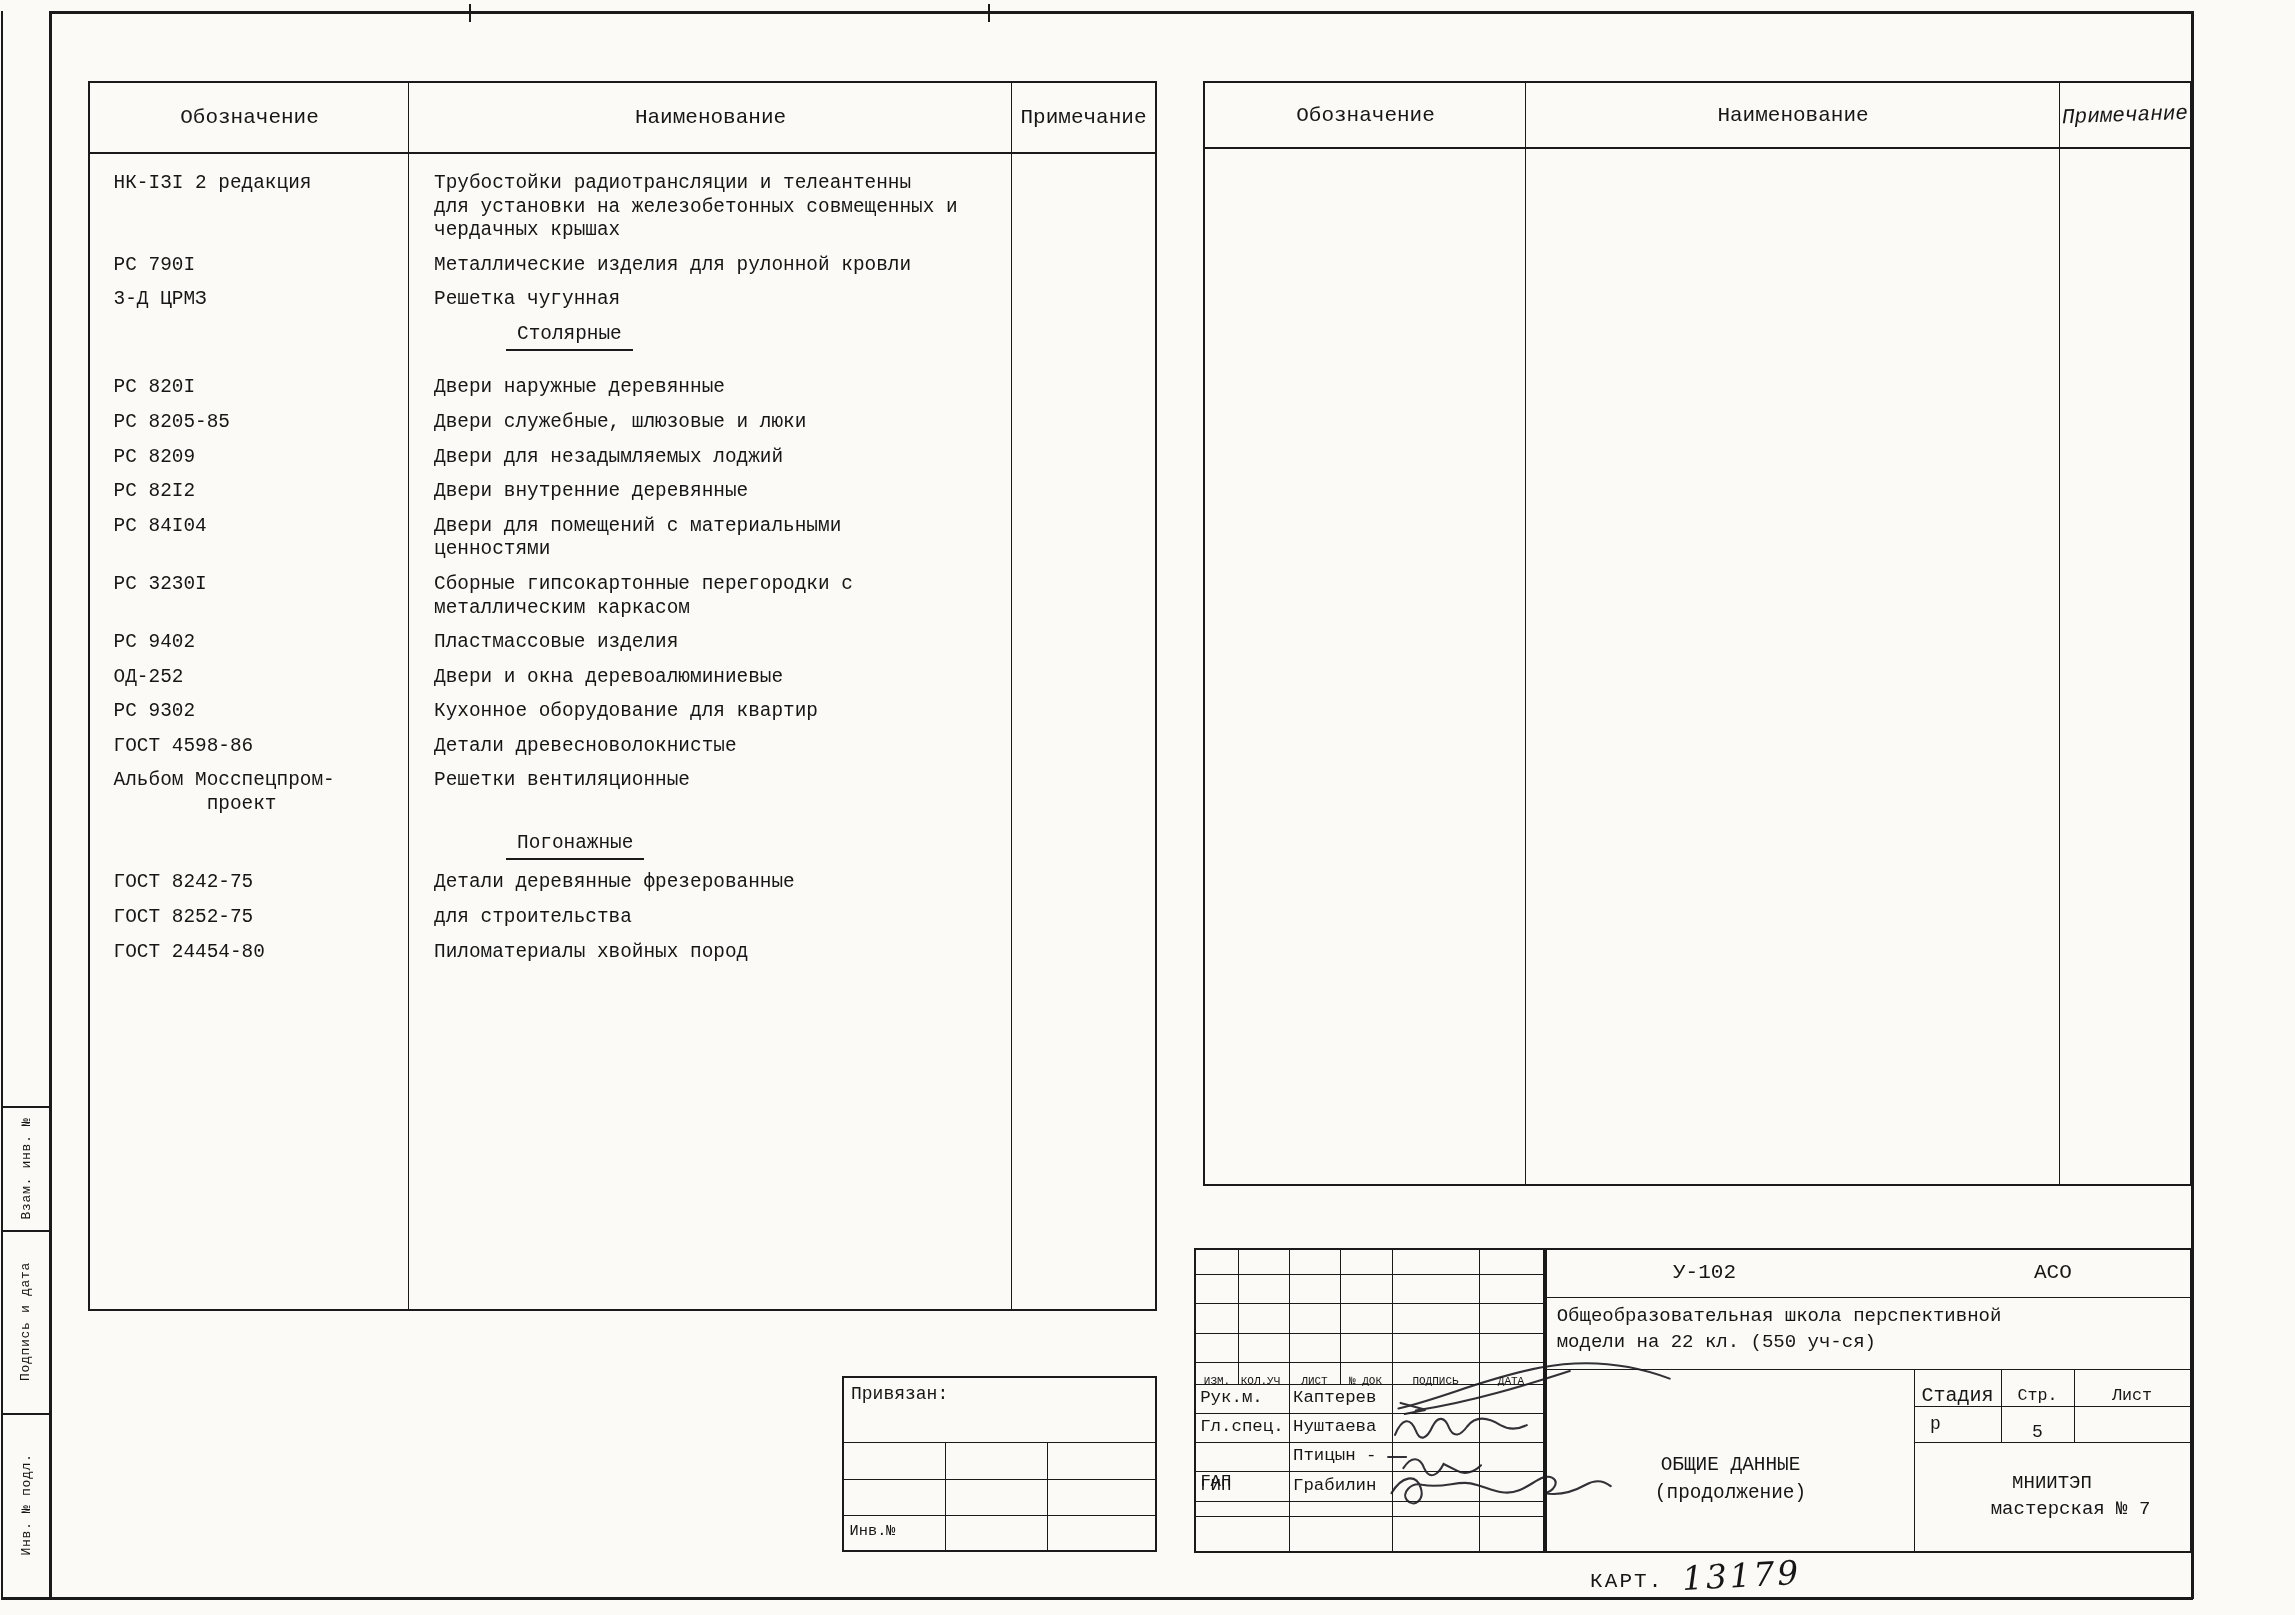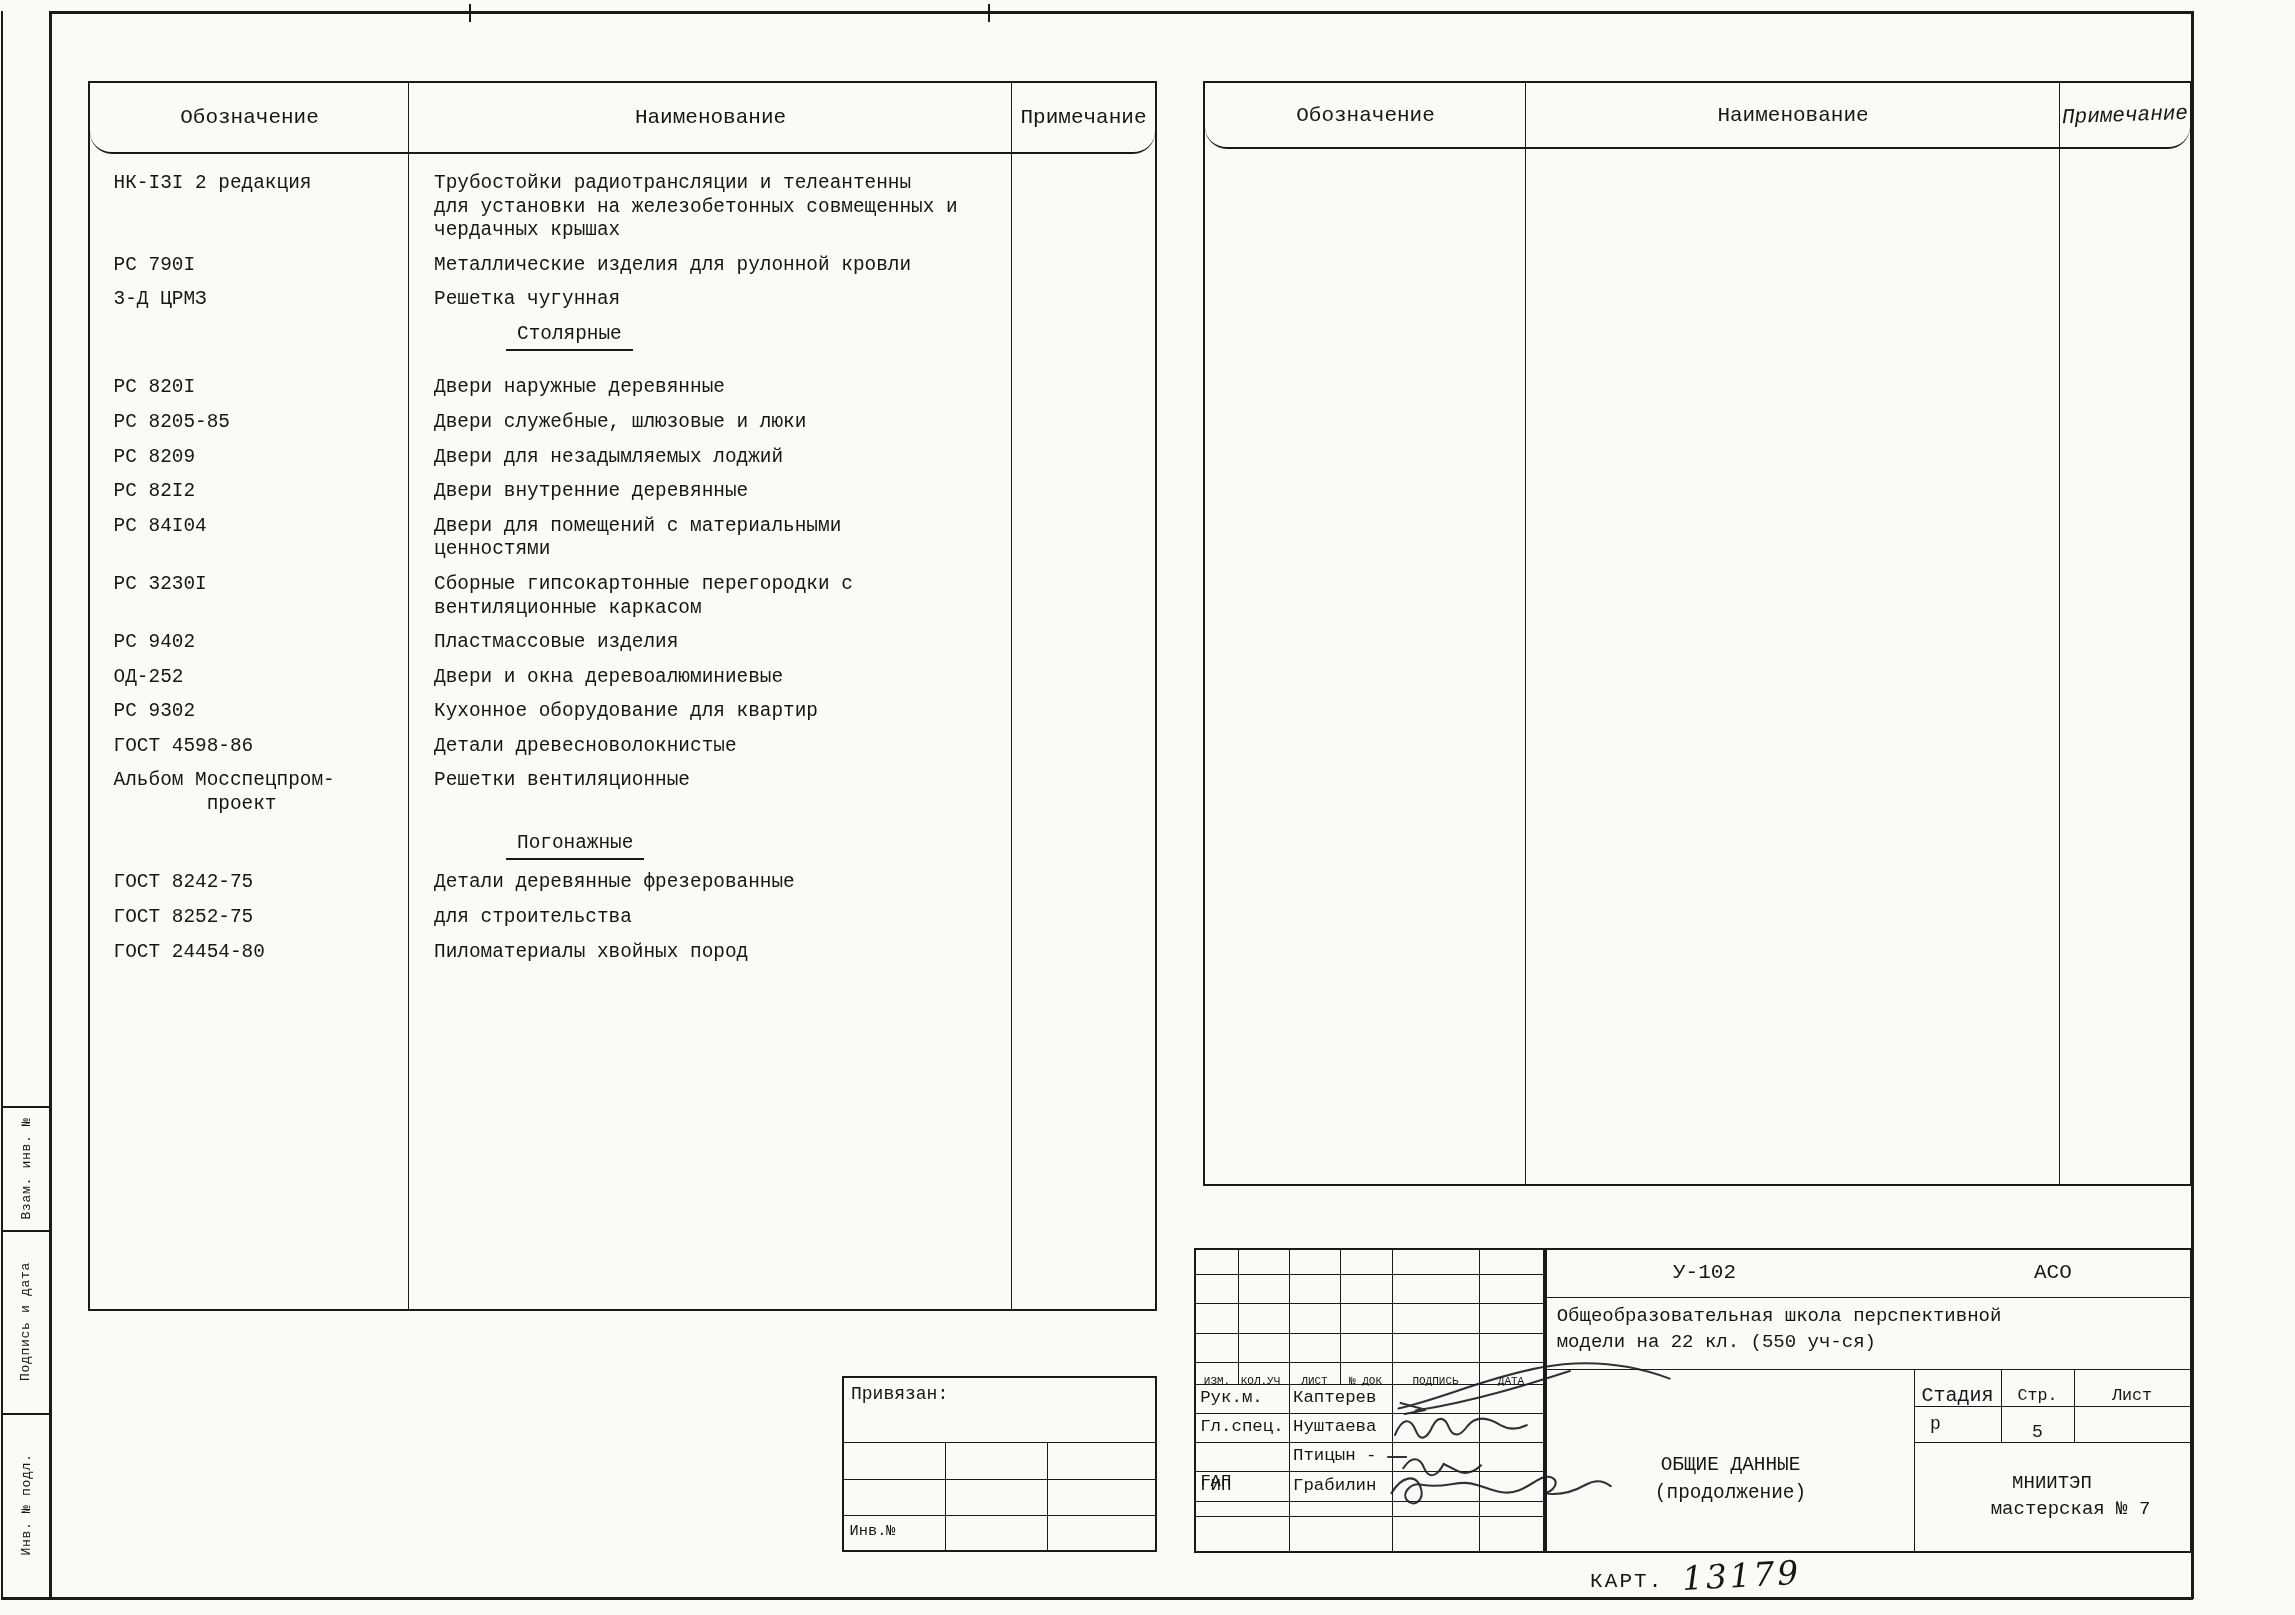--- a/index.html
+++ b/index.html
@@ -7,21 +7,21 @@
     position:relative;
     width:2295px;height:1616px;
     background:#fbfaf6;
     font-family:"Liberation Mono","DejaVu Sans Mono",monospace;
     color:#161616;
     overflow:hidden;
   }
   .ln{position:absolute;background:#1a1a1a;}
   
   .sheet-table{position:absolute;border:2.1px solid #1a1a1a;box-sizing:border-box;background:transparent;}
-  .t-head{position:absolute;top:0;left:0;right:0;border-bottom:2.1px solid #1a1a1a;box-sizing:border-box;display:flex;border-radius:22px;}
+  .t-head{position:absolute;top:0;left:0;right:0;border-bottom:2.1px solid #1a1a1a;box-sizing:border-box;display:flex;}
   .t-head .hc{display:flex;align-items:center;justify-content:center;font-size:21px;box-sizing:border-box;}
   .colline{position:absolute;top:0;bottom:0;width:1.4px;background:#1a1a1a;}
   .t-body{position:absolute;left:0;right:0;bottom:0;overflow:hidden;}
   .trow{display:flex;margin-bottom:11px;line-height:23.6px;font-size:19.4px;}
   .c-code{width:319px;box-sizing:border-box;padding-left:23.6px;padding-right:5.6px;white-space:pre-wrap;}
   .c-name{width:603px;box-sizing:border-box;padding-left:25px;padding-right:14px;white-space:pre-wrap;}
   .section-title{display:inline-block;margin-left:72px;border-bottom:2.1px solid #1a1a1a;padding:0 11px 2.8px 11px;}
   
   .tb{position:absolute;border:2.1px solid #1a1a1a;box-sizing:border-box;}
   .abs{position:absolute;}
@@ -105,21 +105,21 @@
         <div class="c-name">Двери внутренние деревянные</div>
       </div>
       <div class="trow">
         <div class="c-code">РС 84I04</div>
         <div class="c-name">Двери для помещений с материальными
 ценностями</div>
       </div>
       <div class="trow">
         <div class="c-code">РС 3230I</div>
         <div class="c-name">Сборные гипсокартонные перегородки с
-вентиляционные каркасом</div>
+металлическим каркасом</div>
       </div>
       <div class="trow">
         <div class="c-code">РС 9402</div>
         <div class="c-name">Пластмассовые изделия</div>
       </div>
       <div class="trow">
         <div class="c-code">ОД-252</div>
         <div class="c-name">Двери и окна деревоалюминиевые</div>
       </div>
       <div class="trow">

